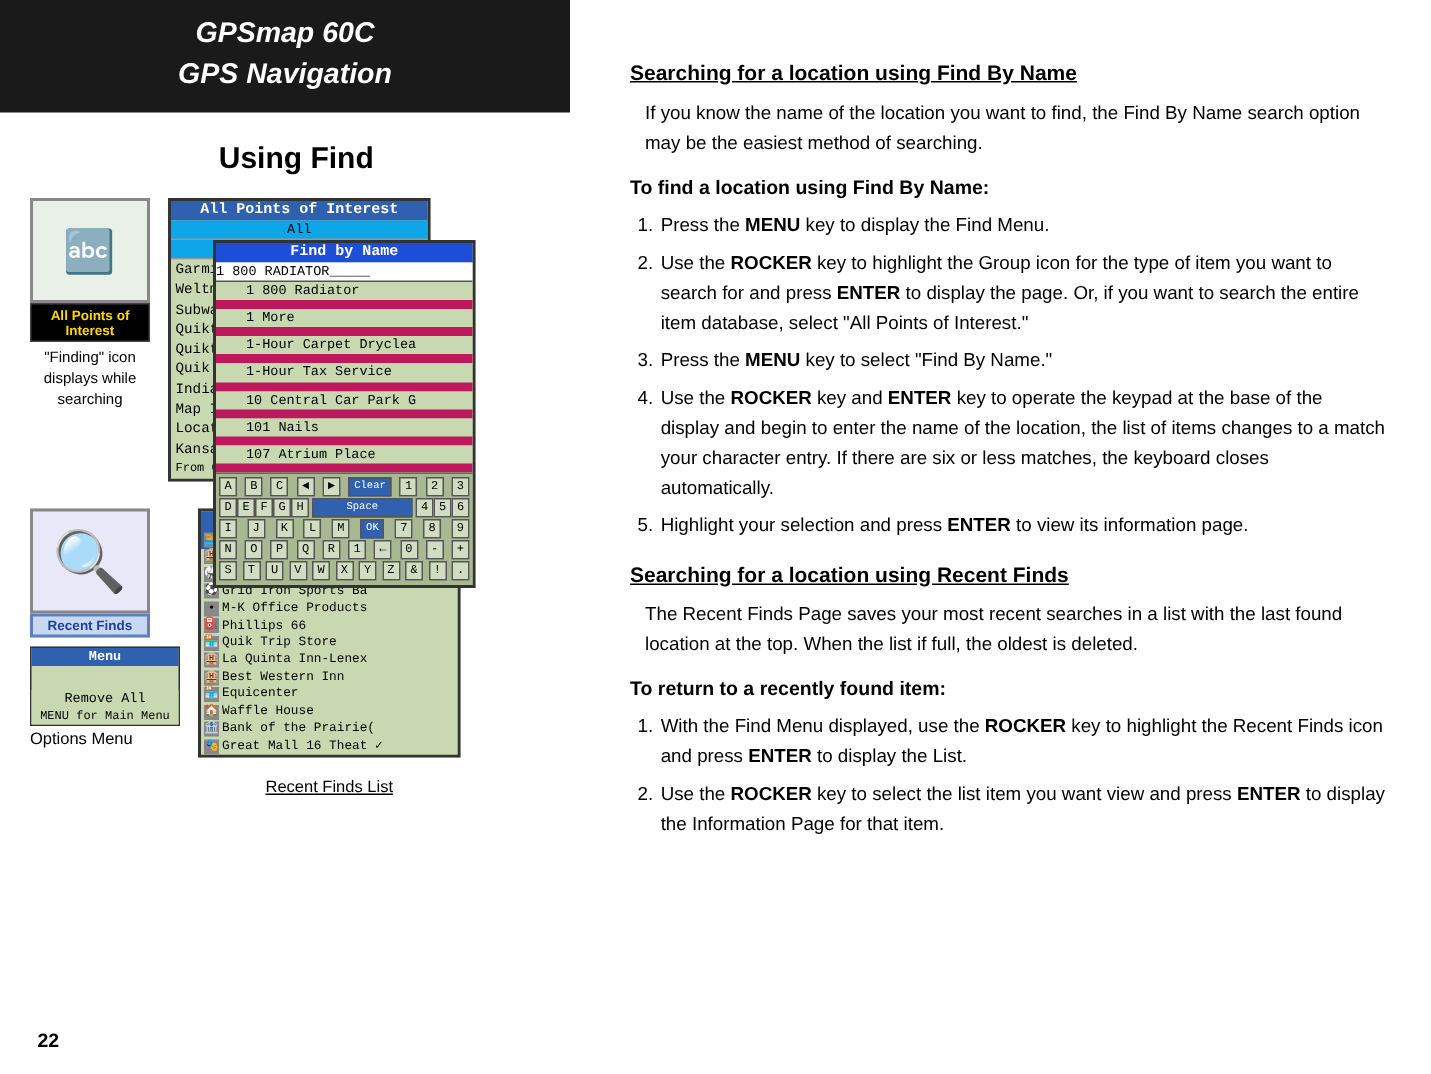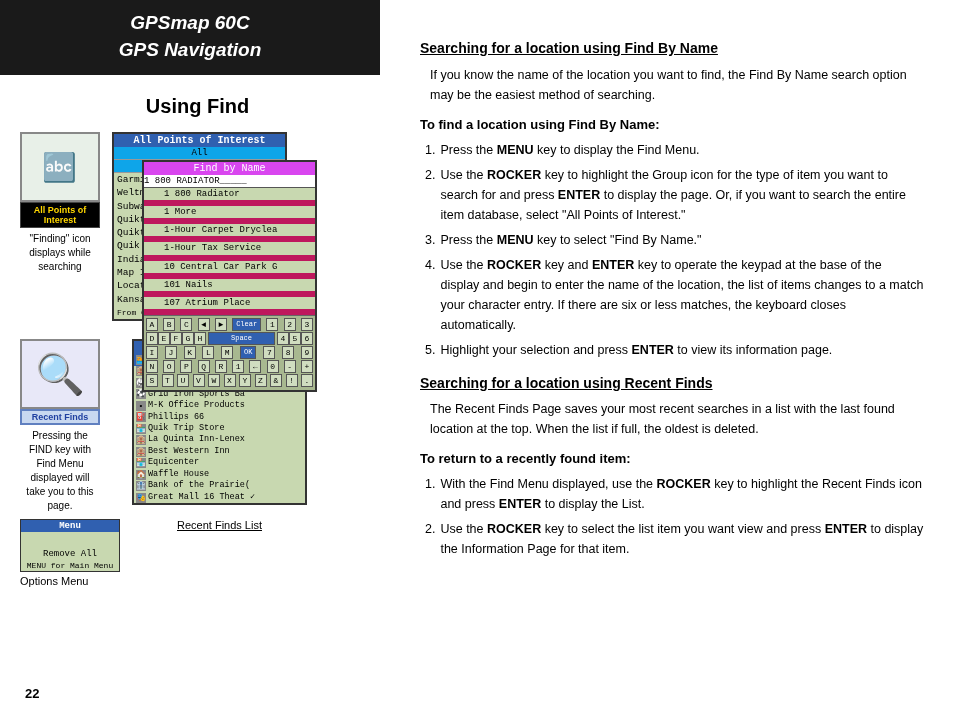--- a/index.html
+++ b/index.html
@@ -126,24 +126,24 @@
 
     .fbn-box {
       width: 175px;
       border: 2px solid #333;
       background: #c8d8b0;
       font-family: 'Courier New', monospace;
       font-size: 9px;
     }
 
     .fbn-header {
-      background: #d946ef;
+      background: #1d4ed8;
       color: #fff;
       text-align: center;
-      font-weight: normal;
+      font-weight: bold;
       font-size: 10px;
       padding: 1px;
     }
 
     .fbn-input {
       background: #fff;
       border-bottom: 1px solid #555;
       padding: 1px 0;
       font-size: 9px;
       font-family: 'Courier New', monospace;
@@ -482,23 +482,20 @@
       </div>
     </div>
   </div>
 
   <div class="device-row" style="margin-top: 10px;">
     <div>
       <div class="rf-icon-box">
         <span style="font-size: 40px;">🔍</span>
       </div>
       <div class="rf-label-box">Recent Finds</div>
-      <div style="font-size:10px; line-height:1.4; margin-top:4px; width:80px; text-align:center;">
-        Pressing the<br>FIND key with<br>Find Menu<br>displayed will<br>take you to this<br>page.
-      </div>
       <div class="options-menu" style="margin-top:6px;">
         <div class="opt-row">Menu</div>
         <div class="opt-row2">Remove All</div>
         <div class="opt-row3">MENU for Main Menu</div>
       </div>
       <div class="options-caption">Options Menu</div>
     </div>
 
     <div>
       <div class="gps-screen-rf">

